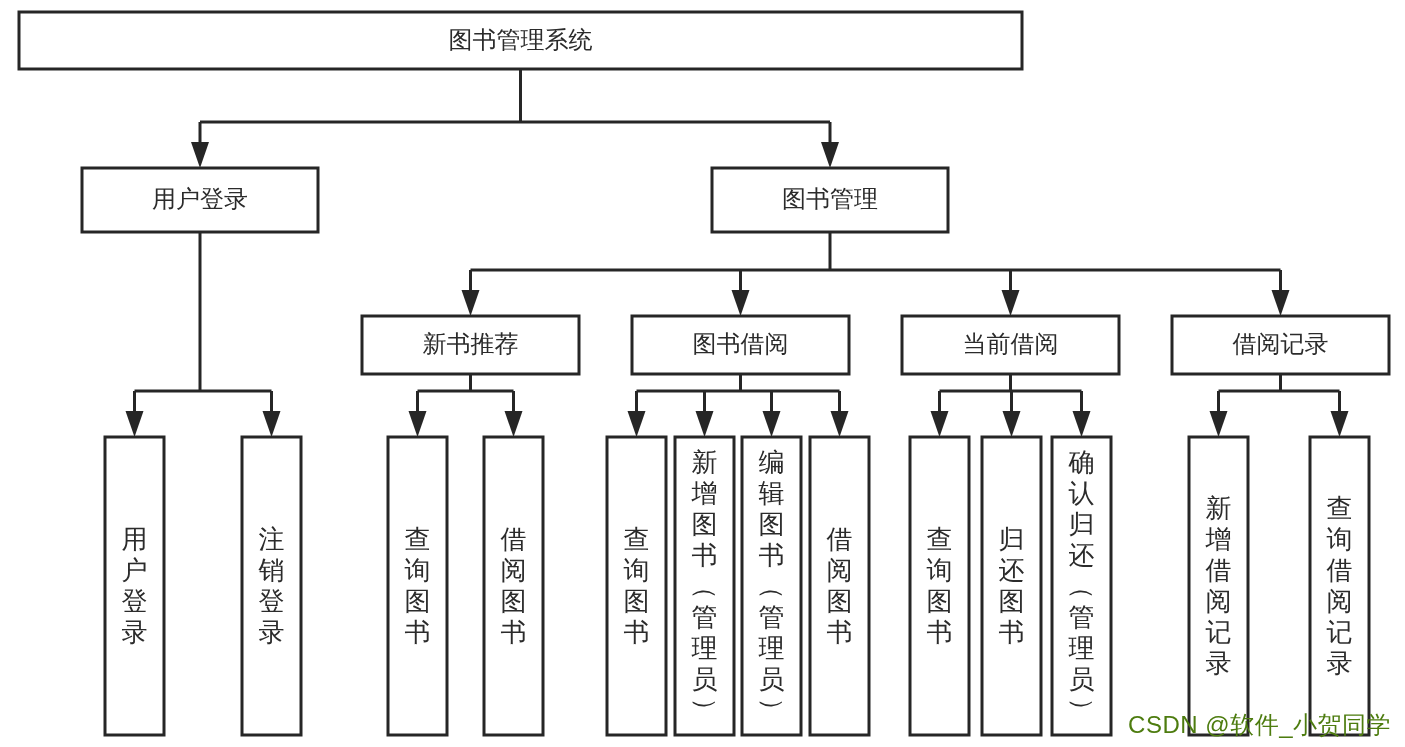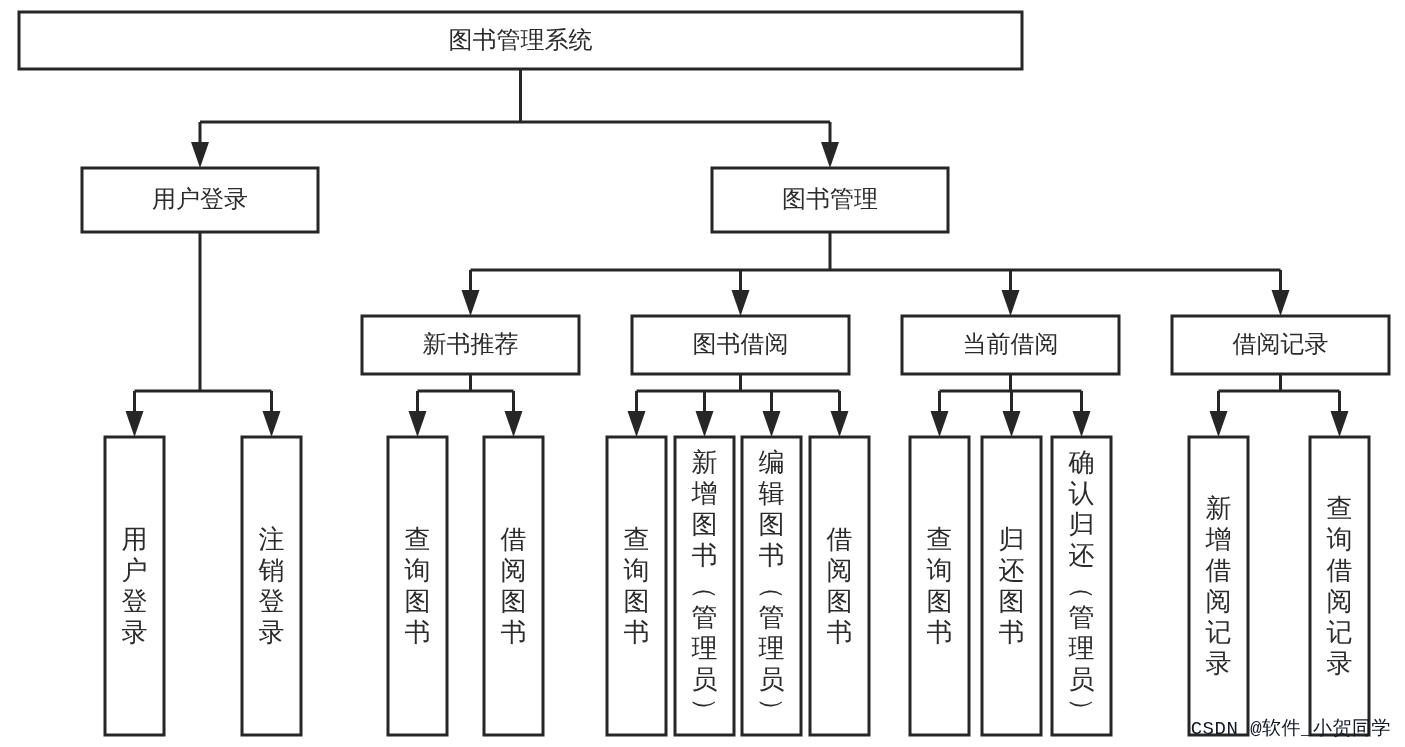--- a/index.html
+++ b/index.html
@@ -49,23 +49,23 @@
   .node-label-vert {
     fill: #2b2b2b;
     font-family: "Liberation Sans", "DejaVu Sans", sans-serif;
     font-size: 26px;
     text-anchor: middle;
   }
   .watermark {
     position: absolute;
     right: 14px;
     bottom: 6px;
-    color: #0f172a;
-    font-size: 19px;
-    font-family: Liberation Mono, monospace;
+    color: #4d7c0f;
+    font-size: 24px;
+    font-family: Liberation Sans, sans-serif;
     letter-spacing: 0.5px;
     white-space: nowrap;
     user-select: none;
   }
 </style>
 </head>
 <body>
 
 <div id="diagram-root">
   <svg class="flow" id="flow-svg" viewBox="0 0 1405 747">

